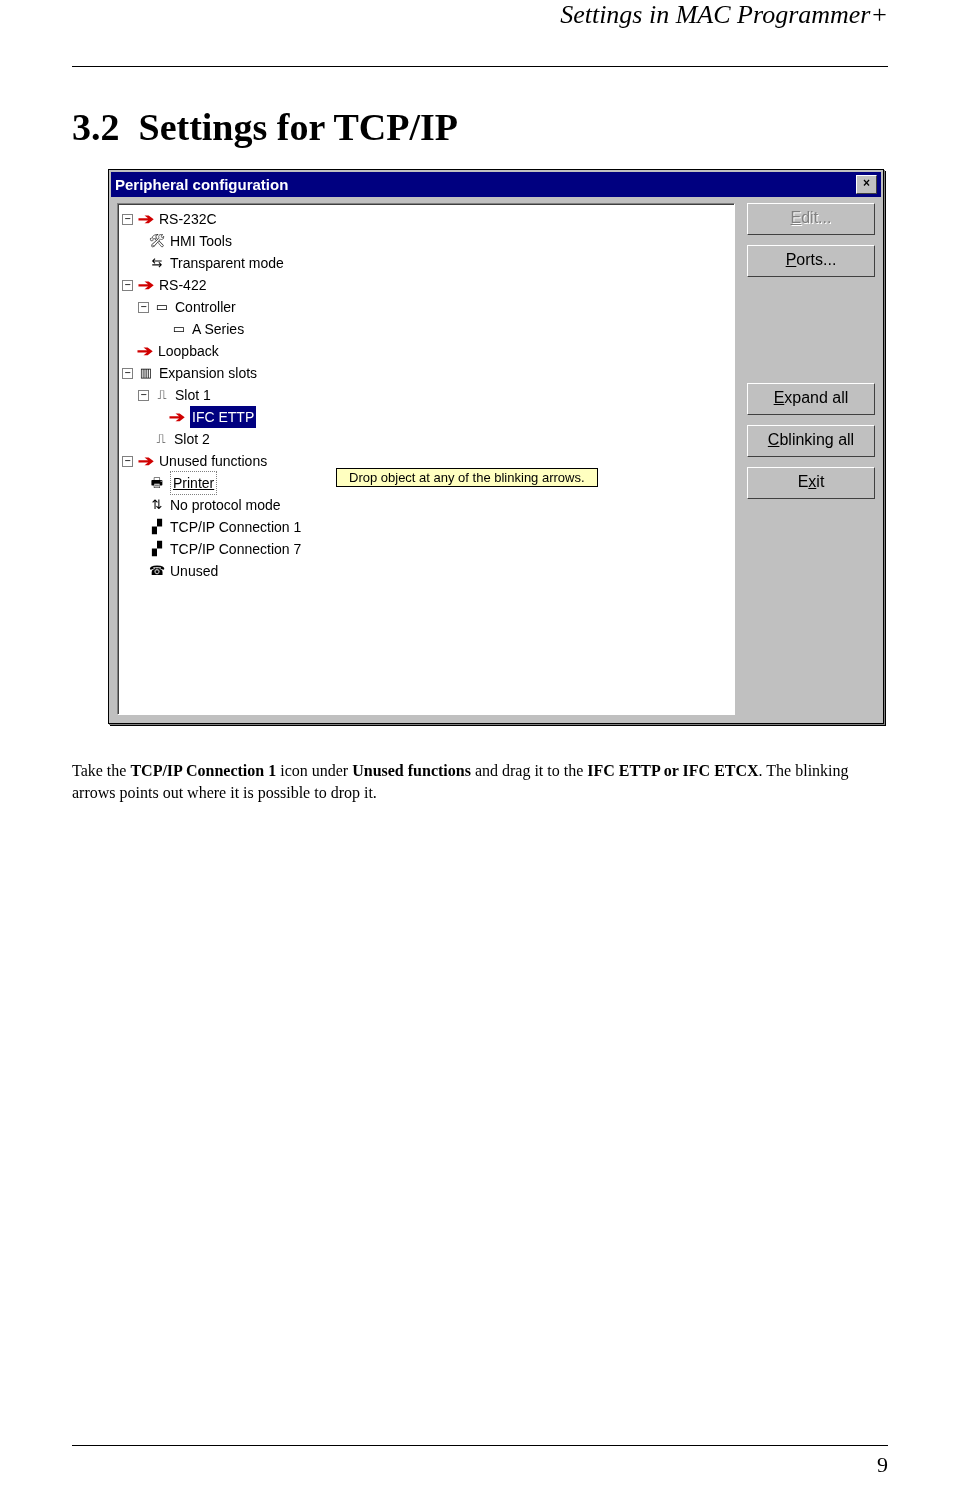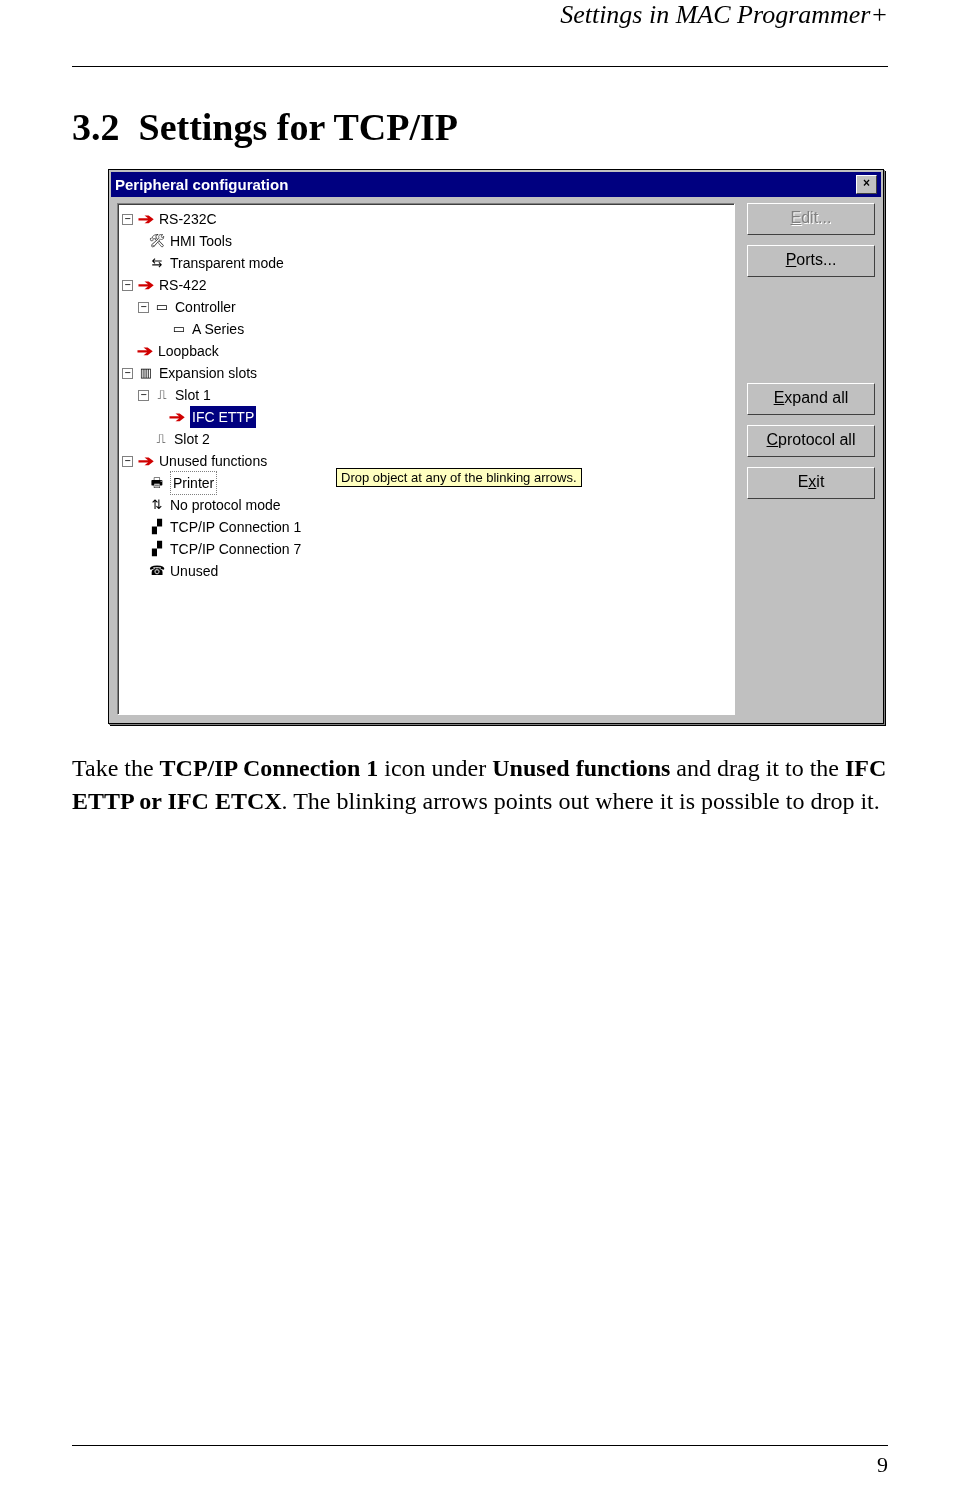--- a/index.html
+++ b/index.html
@@ -172,36 +172,37 @@
   .node-label { white-space: nowrap; }
   .selected {
     background: #000080;
     color: #fff;
     padding: 0 2px;
     text-align: center;
   }
   .node-label.boxed {
     border: 1px dotted #808080;
     padding: 0 2px;
+    text-decoration: underline;
   }
   .tooltip-box {
     position: absolute;
     left: 218px;
     top: 264px;
     background: #ffffc0;
     border: 1px solid #000;
     font-family: 'MS Sans Serif', Arial, sans-serif;
     font-size: 13px;
-    padding: 1px 4px;
+    padding: 1px 12px;
     white-space: nowrap;
   }
   .caption {
-    font-size: 24px;
+    font-size: 16px;
     line-height: 1.38;
-    margin-top: 28px;
+    margin-top: 36px;
   }
   .footer-line {
     position: absolute;
     bottom: 60px;
     left: 72px;
     right: 72px;
     border-top: 1px solid #000;
   }
   .page-num {
     position: absolute;
@@ -341,21 +342,21 @@
         </div>
 
         <div class="tooltip-box">Drop object at any of the blinking arrows.</div>
       </div>
 
       <div class="btn-col">
         <div class="win-btn disabled"><u class="ul">E</u><span>dit...</span></div>
         <div class="win-btn"><u class="ul">P</u><span>orts...</span></div>
         <div class="spacer-tall"></div>
         <div class="win-btn"><u class="ul">E</u><span>xpand all</span></div>
-        <div class="win-btn"><u class="ul">C</u><span>protocol all</span></div>
+        <div class="win-btn"><u class="ul">C</u><span>blinking all</span></div>
         <div class="spacer-fill"></div>
         <div class="win-btn">E<u class="ul">x</u><span>it</span></div>
       </div>
     </div>
   </div>
 
   <p class="caption">
     <span>Take the </span><b>TCP/IP Connection 1</b><span> icon under </span><b>Unused functions</b><span> and drag it to the </span><b>IFC ETTP or IFC ETCX</b><span>. The blinking arrows points out where it is possible to drop it.</span>
   </p>
 

